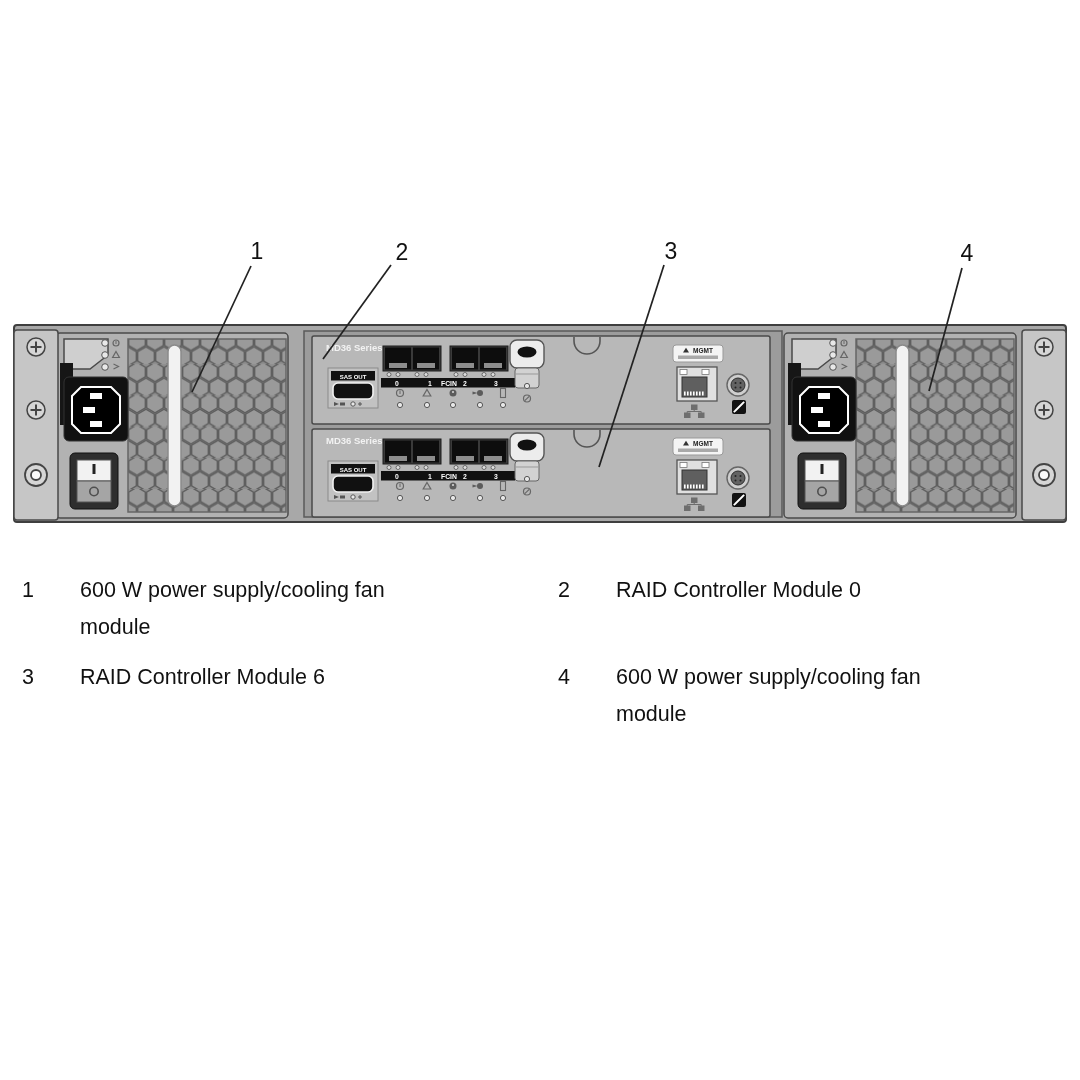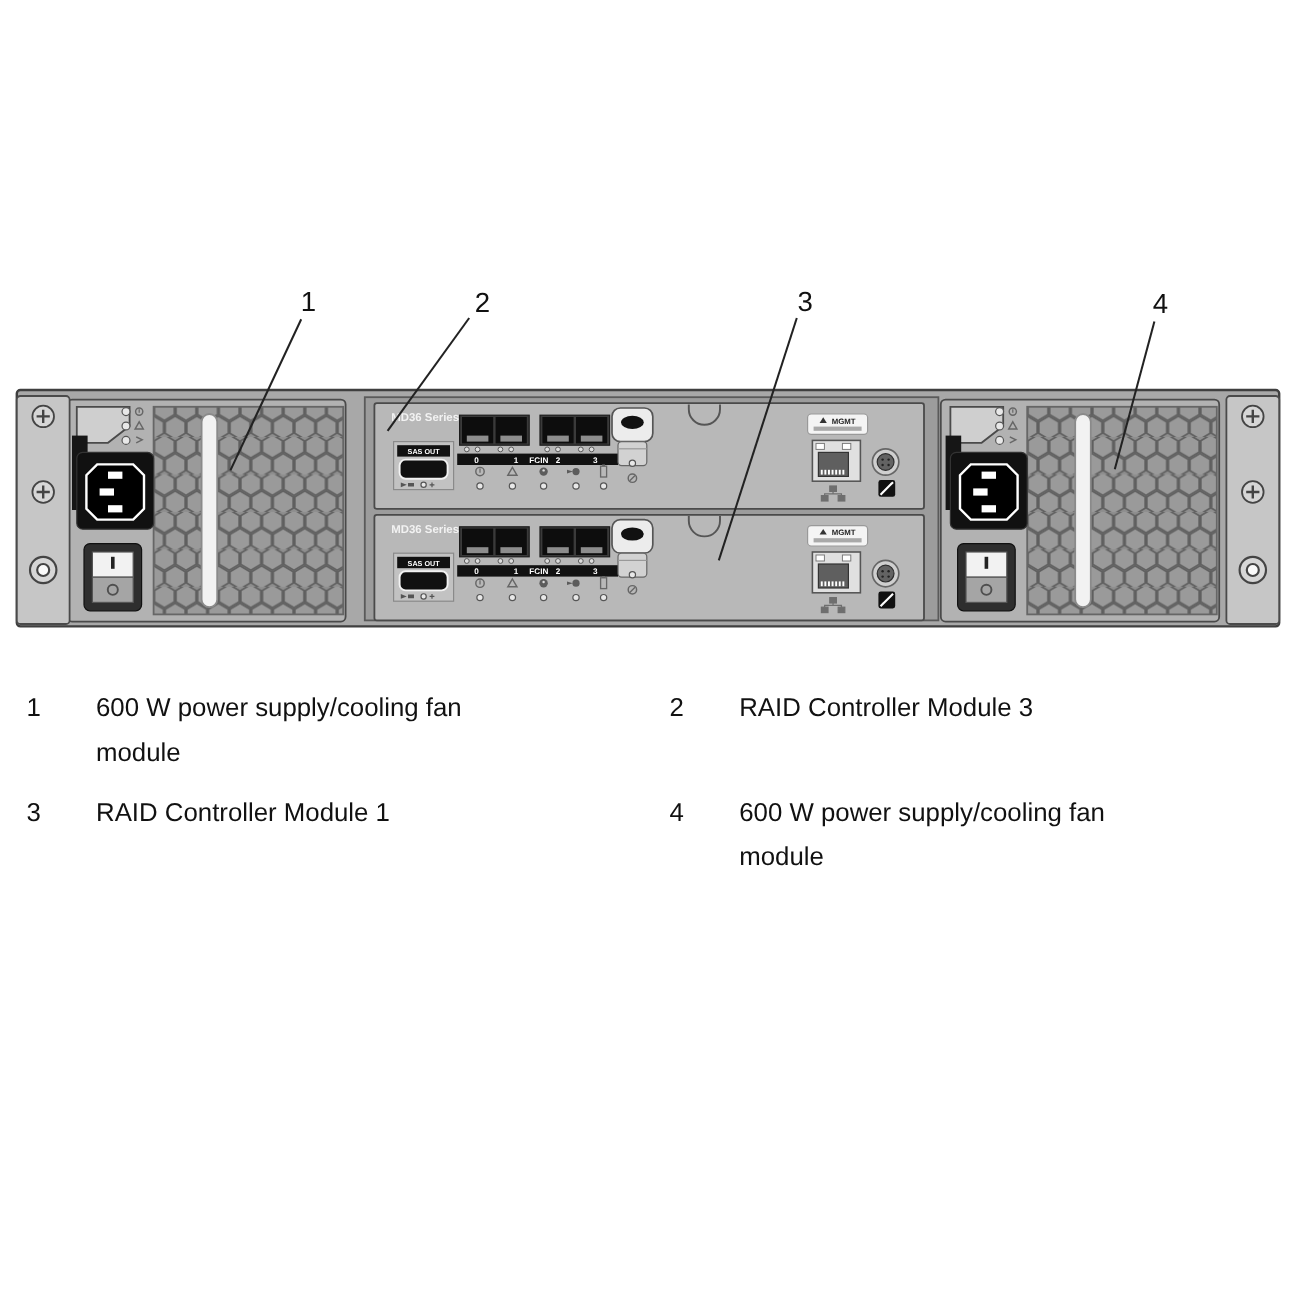--- a/index.html
+++ b/index.html
@@ -256,24 +256,24 @@
     <text class="callout-num" x="967" y="261" text-anchor="middle">4</text>
   </g>
 </svg>
 
 <div class="legend-item" style="left:22px;top:572px;">
   <div class="legend-num">1</div>
   <div class="legend-label" style="width:330px;">600 W power supply/cooling fan module</div>
 </div>
 <div class="legend-item" style="left:558px;top:572px;">
   <div class="legend-num">2</div>
-  <div class="legend-label" style="width:400px;">RAID Controller Module 3</div>
+  <div class="legend-label" style="width:400px;">RAID Controller Module 0</div>
 </div>
 <div class="legend-item" style="left:22px;top:659px;">
   <div class="legend-num">3</div>
-  <div class="legend-label" style="width:400px;">RAID Controller Module 1</div>
+  <div class="legend-label" style="width:400px;">RAID Controller Module 6</div>
 </div>
 <div class="legend-item" style="left:558px;top:659px;">
   <div class="legend-num">4</div>
   <div class="legend-label" style="width:330px;">600 W power supply/cooling fan module</div>
 </div>
 
 </div>
 
 </body></html>

